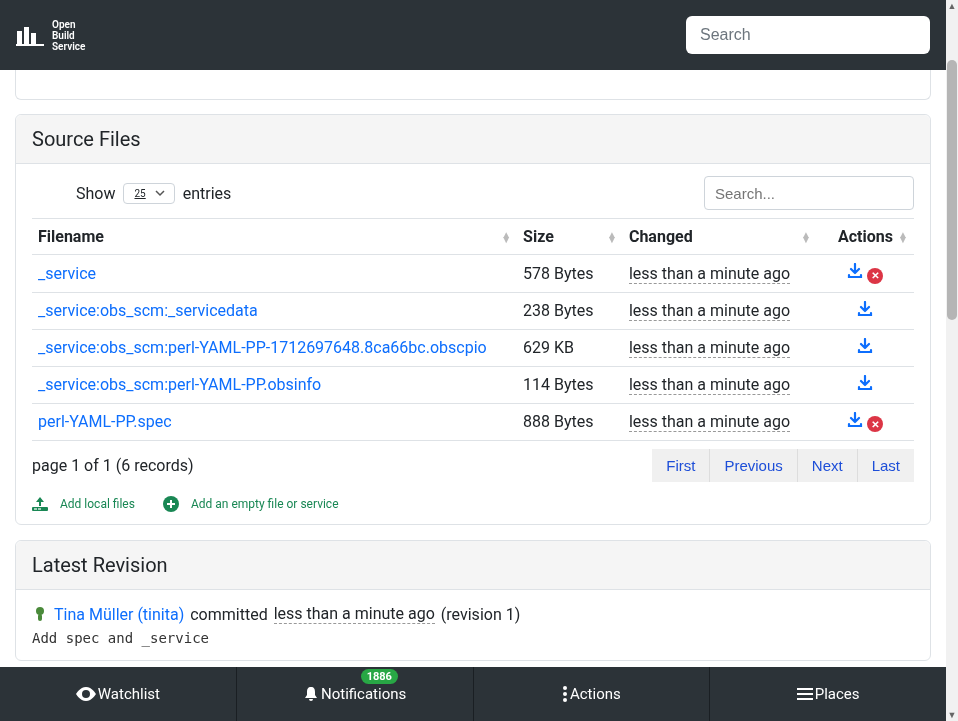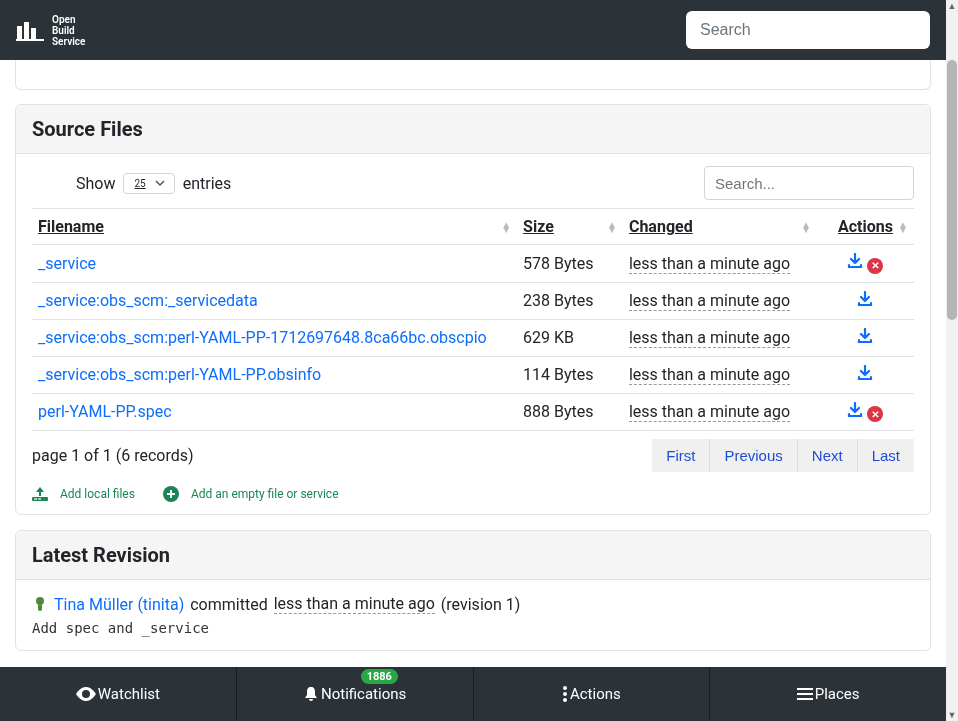--- a/index.html
+++ b/index.html
@@ -16,21 +16,21 @@
   position: relative;
   overflow: hidden;
   background: #ffffff;
 }
 .scroll-area {
   position: absolute;
   top: 0; left: 0; right: 12px; bottom: 54px;
   overflow-y: auto;
 }
 .topbar {
-  height: 60px;
+  height: 70px;
   background: #2c3338;
   display: flex;
   align-items: center;
   justify-content: space-between;
   padding: 0 16px;
 }
 .logo-wrap { display: flex; align-items: center; gap: 8px; color: #fff; }
 .logo-icon { width: 28px; height: 24px; position: relative; }
 .logo-text { font-size: 10px; line-height: 1.1; font-weight: 600; }
 .search-box {
@@ -51,21 +51,21 @@
   margin-bottom: 15px;
   background: #fff;
 }
 .card-spacer { height: 30px; border: 1px solid #dee2e6; border-radius: 0 0 6px 6px; border-top: none; background: #fff; margin-bottom: 14px; }
 .card-header {
   background: #f5f5f5;
   padding: 12px 16px;
   border-bottom: 1px solid #dee2e6;
   border-radius: 6px 6px 0 0;
 }
-.card-title { font-size: 20px; font-weight: 700; color: #212529; }
+.card-title { font-size: 20px; font-weight: 400; color: #212529; }
 .card-body { padding: 12px 16px; }
 .table-controls { display: flex; align-items: center; justify-content: space-between; margin-bottom: 8px; }
 .show-entries { display: flex; align-items: center; gap: 8px; font-size: 16px; margin-left: 44px; }
 .select-wrap {
   border: 1px solid #ced4da;
   border-radius: 4px;
   padding: 4px 28px 4px 10px;
   position: relative;
   font-size: 10px;
   text-decoration: underline;
@@ -80,21 +80,20 @@
   font-size: 15px;
 }
 table.dt { width: 100%; border-collapse: collapse; }
 table.dt th {
   text-align: left;
   padding: 8px 6px;
   font-weight: 700;
   border-top: 1px solid #dee2e6;
   border-bottom: 1px solid #dee2e6;
   position: relative;
-  text-decoration: underline;
 }
 table.dt th .sort-icons {
   position: absolute;
   right: 6px;
   top: 50%;
   transform: translateY(-50%);
   display: flex;
   flex-direction: column;
   line-height: 0.5;
   font-size: 10px;

